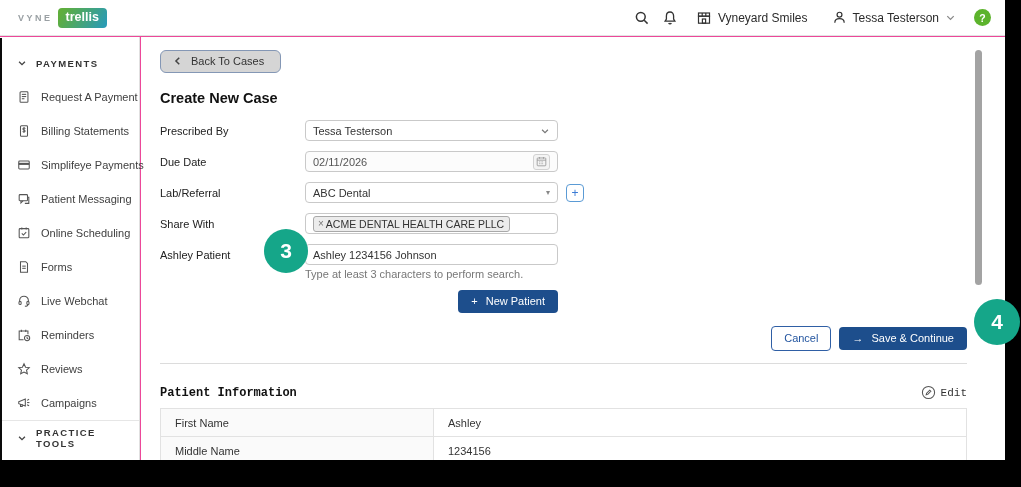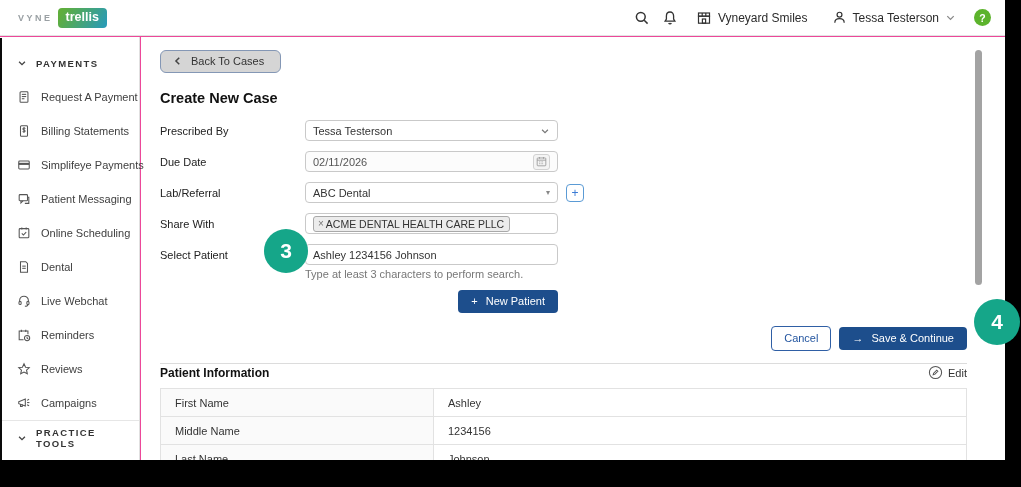--- a/index.html
+++ b/index.html
@@ -60,21 +60,21 @@
 
   .np-row { width:398px; display:flex; justify-content:flex-end; margin-top:10px; }
   .btn-primary { background:#1d4e8c; color:#fff; border:none; border-radius:4px; padding:5px 13px 6px 13px;
                  font-size:11px; font-family:inherit; display:inline-flex; align-items:center; gap:8px; cursor:pointer; }
   .actions-row { display:flex; justify-content:flex-end; align-items:center; gap:8px; margin-top:13px; }
   .btn-outline { background:#fff; color:#2456a0; border:1px solid #2f5fa5; border-radius:4px;
                  padding:5px 12px 6px 12px; font-size:11px; font-family:inherit; cursor:pointer; }
 
   .divider { border-top:1px solid #dcdcdc; margin-top:12px; }
 
-  .pi-head { display:flex; align-items:center; justify-content:space-between; margin-top:1px; }
+  .pi-head { display:flex; align-items:center; justify-content:space-between; margin-top:21px;font-family:Liberation Mono, monospace; }
   .pi-title { font-size:12px; font-weight:bold; color:#111; }
   .edit-link { display:flex; align-items:center; gap:5px; font-size:11px; color:#333; cursor:pointer; }
 
   .pi-table { margin-top:8px; border:1px solid #e2e2e2; border-bottom:none; }
   .pi-row { display:flex; border-bottom:1px solid #e2e2e2; height:28px; }
   .pi-row .k { width:273px; background:#fafafa; border-right:1px solid #e2e2e2; display:flex; align-items:center;
                padding-left:14px; font-size:11px; color:#333; }
   .pi-row .v { flex:1; background:#fff; display:flex; align-items:center; padding-left:14px; font-size:11px; color:#333; }
 
   
@@ -201,21 +201,21 @@
       <span>Online Scheduling</span>
     </div>
     <div class="sn-item">
       <span class="icn">
           <svg width="14" height="14" viewBox="0 0 16 16" fill="none" stroke="#555" stroke-width="1.2">
             <path d="M4 2 H10 L12 4 V14 H4 Z"></path>
             <line x1="6" y1="7" x2="10" y2="7"></line>
             <line x1="6" y1="9.5" x2="10" y2="9.5"></line>
           </svg>
         </span>
-      <span>Dental</span>
+      <span>Forms</span>
     </div>
     <div class="sn-item">
       <span class="icn">
           <svg width="14" height="14" viewBox="0 0 16 16" fill="none" stroke="#555" stroke-width="1.2">
             <path d="M3 9 V7.5 A5 5 0 0 1 13 7.5 V9"></path>
             <rect x="2.3" y="8.5" width="2.4" height="3.5" rx="1"></rect>
             <rect x="11.3" y="8.5" width="2.4" height="3.5" rx="1"></rect>
             <path d="M12.5 12 C12.5 13.5 10.5 14 9 14"></path>
           </svg>
         </span>
@@ -320,21 +320,21 @@
           <span class="flabel">Share With</span>
           <div class="ctrl">
             <span class="chip">
               <span class="x">×</span>
               <span>ACME DENTAL HEALTH CARE PLLC</span>
             </span>
           </div>
         </div>
 
         <div class="frow" style="margin-bottom:0;">
-          <span class="flabel">Select Patient</span>
+          <span class="flabel">Ashley Patient</span>
           <div class="ctrl">
             <span>Ashley 1234156 Johnson</span>
           </div>
         </div>
         <div class="helper">Type at least 3 characters to perform search.</div>
 
         <div class="np-row">
           <button class="btn-primary">
             <span>+</span>
             <span>New Patient</span>

